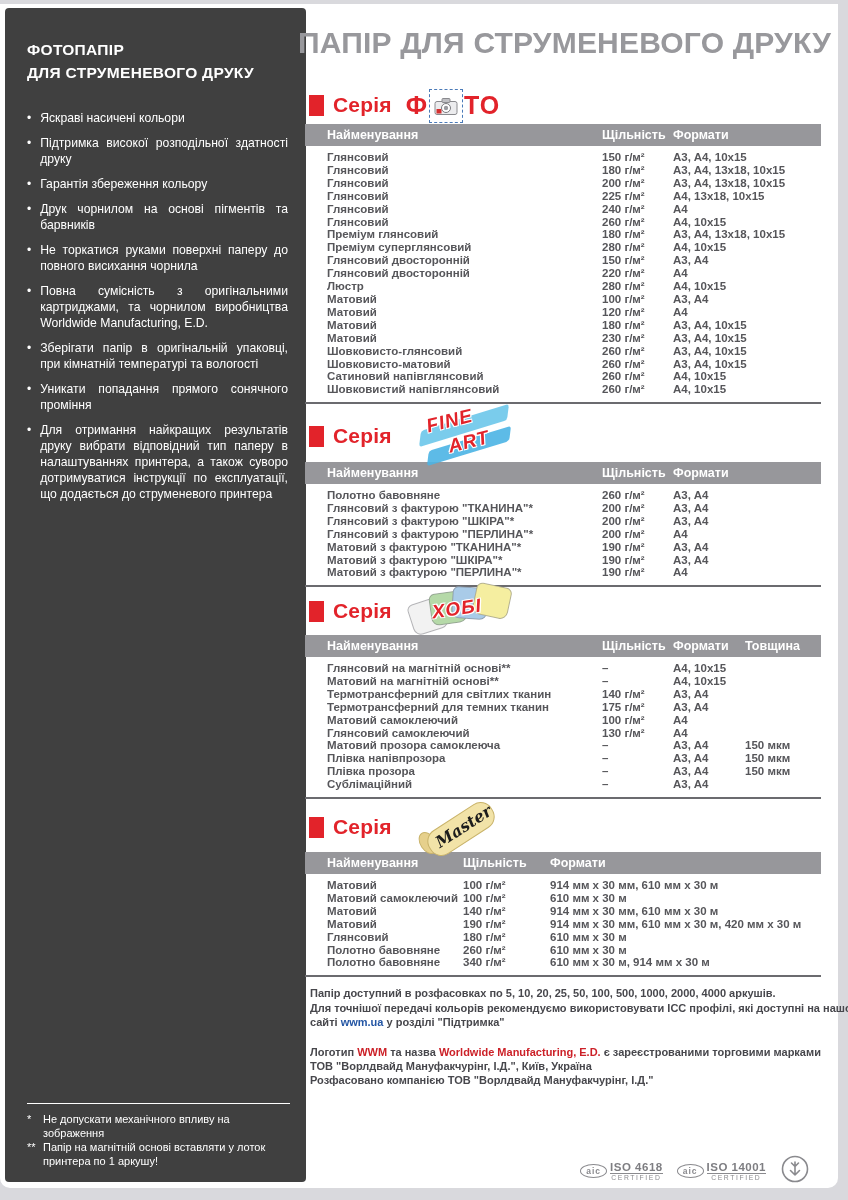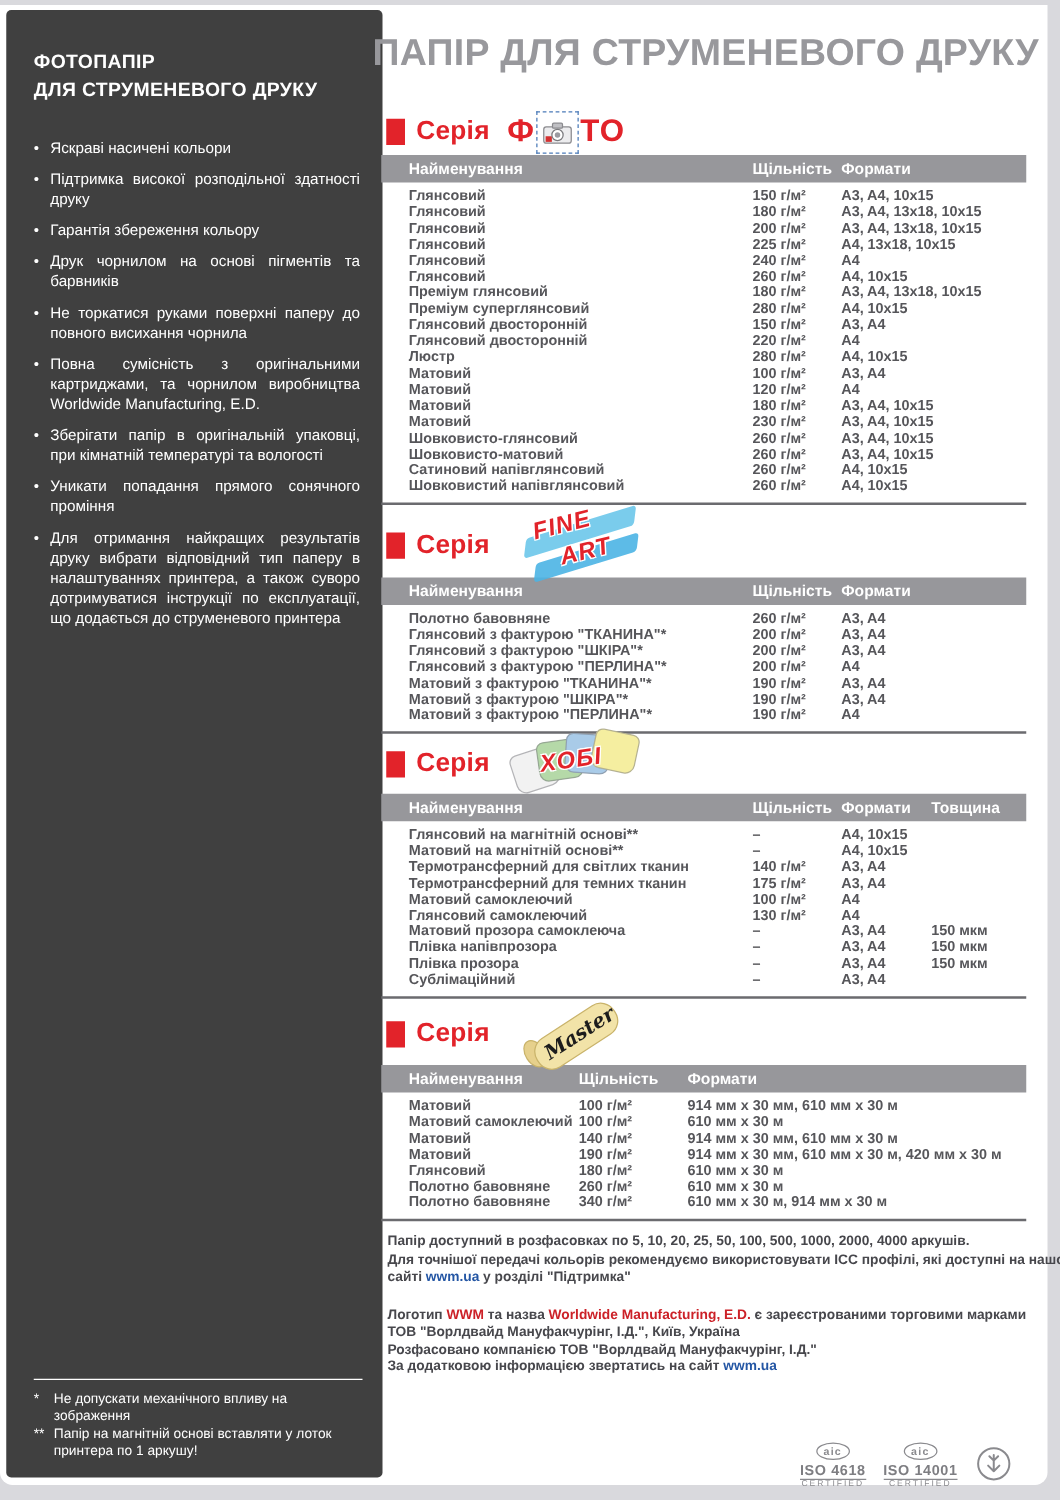--- a/index.html
+++ b/index.html
@@ -89,21 +89,21 @@
   .master-t{position:absolute;left:22px;top:16px;color:#1c1c1c;font-weight:bold;font-style:italic;font-size:16px;
         font-family:"DejaVu Serif","Liberation Serif",serif;transform:rotate(-33deg);}
   
   .notes{position:absolute;left:310px;top:982px;width:520px;font-size:11px;font-weight:bold;color:#47474c;line-height:14.6px;}
   .legal{position:absolute;left:310px;top:1042px;width:520px;font-size:11px;font-weight:bold;color:#47474c;line-height:13.8px;}
   .segline{white-space:nowrap;}
   .link{color:#2456a4;}
   .brand{color:#cc2128;}
   
   .badges{position:absolute;top:1150px;right:28px;display:flex;align-items:center;gap:14px;}
-  .badge{display:flex;align-items:center;gap:3px;flex-direction:column;}
+  .badge{display:flex;align-items:center;gap:3px;}
   .oval{border:1.3px solid #8a8a8e;border-radius:50%;padding:2px 5px;font-size:8.5px;font-weight:bold;
         color:#8a8a8e;letter-spacing:1px;line-height:8px;}
   .iso-name{display:block;font-size:11.5px;font-weight:bold;color:#7e7e82;border-bottom:1.2px solid #8a8a8e;
         line-height:12px;letter-spacing:.5px;}
   .iso-sub{display:block;font-size:6.8px;letter-spacing:1.6px;color:#8a8a8e;font-style:normal;text-align:center;line-height:8px;}
 </style>
 </head>
 <body>
 
 <div class="page">
@@ -489,21 +489,20 @@
 
     <div class="notes">
         <div class="segline"><span>Папір доступний в розфасовках по 5, 10, 20, 25, 50, 100, 500, 1000, 2000, 4000 аркушів.</span></div>
         <div class="segline"><span>Для точнішої передачі кольорів рекомендуємо використовувати ICC профілі, які доступні на нашому</span></div>
         <div class="segline"><span>сайті </span><span class="link">wwm.ua</span><span> у розділі "Підтримка"</span></div>
       </div>
     <div class="legal">
         <div class="segline"><span>Логотип </span><span class="brand">WWM</span><span> та назва </span><span class="brand">Worldwide Manufacturing, E.D.</span><span> є зареєстрованими торговими марками</span></div>
         <div class="segline"><span>ТОВ "Ворлдвайд Мануфакчурінг, І.Д.", Київ, Україна</span></div>
         <div class="segline"><span>Розфасовано компанією ТОВ "Ворлдвайд Мануфакчурінг, І.Д."</span></div>
-        <div class="segline"><span>За додатковою інформацією звертатись на сайт </span><span class="link">wwm.ua</span></div>
       </div>
 
     <div class="badges">
       <div class="badge">
         <span class="oval">aic</span>
         <span class="iso-txt">
           <b class="iso-name">ISO 4618</b>
           <i class="iso-sub">CERTIFIED</i>
         </span>
       </div>

